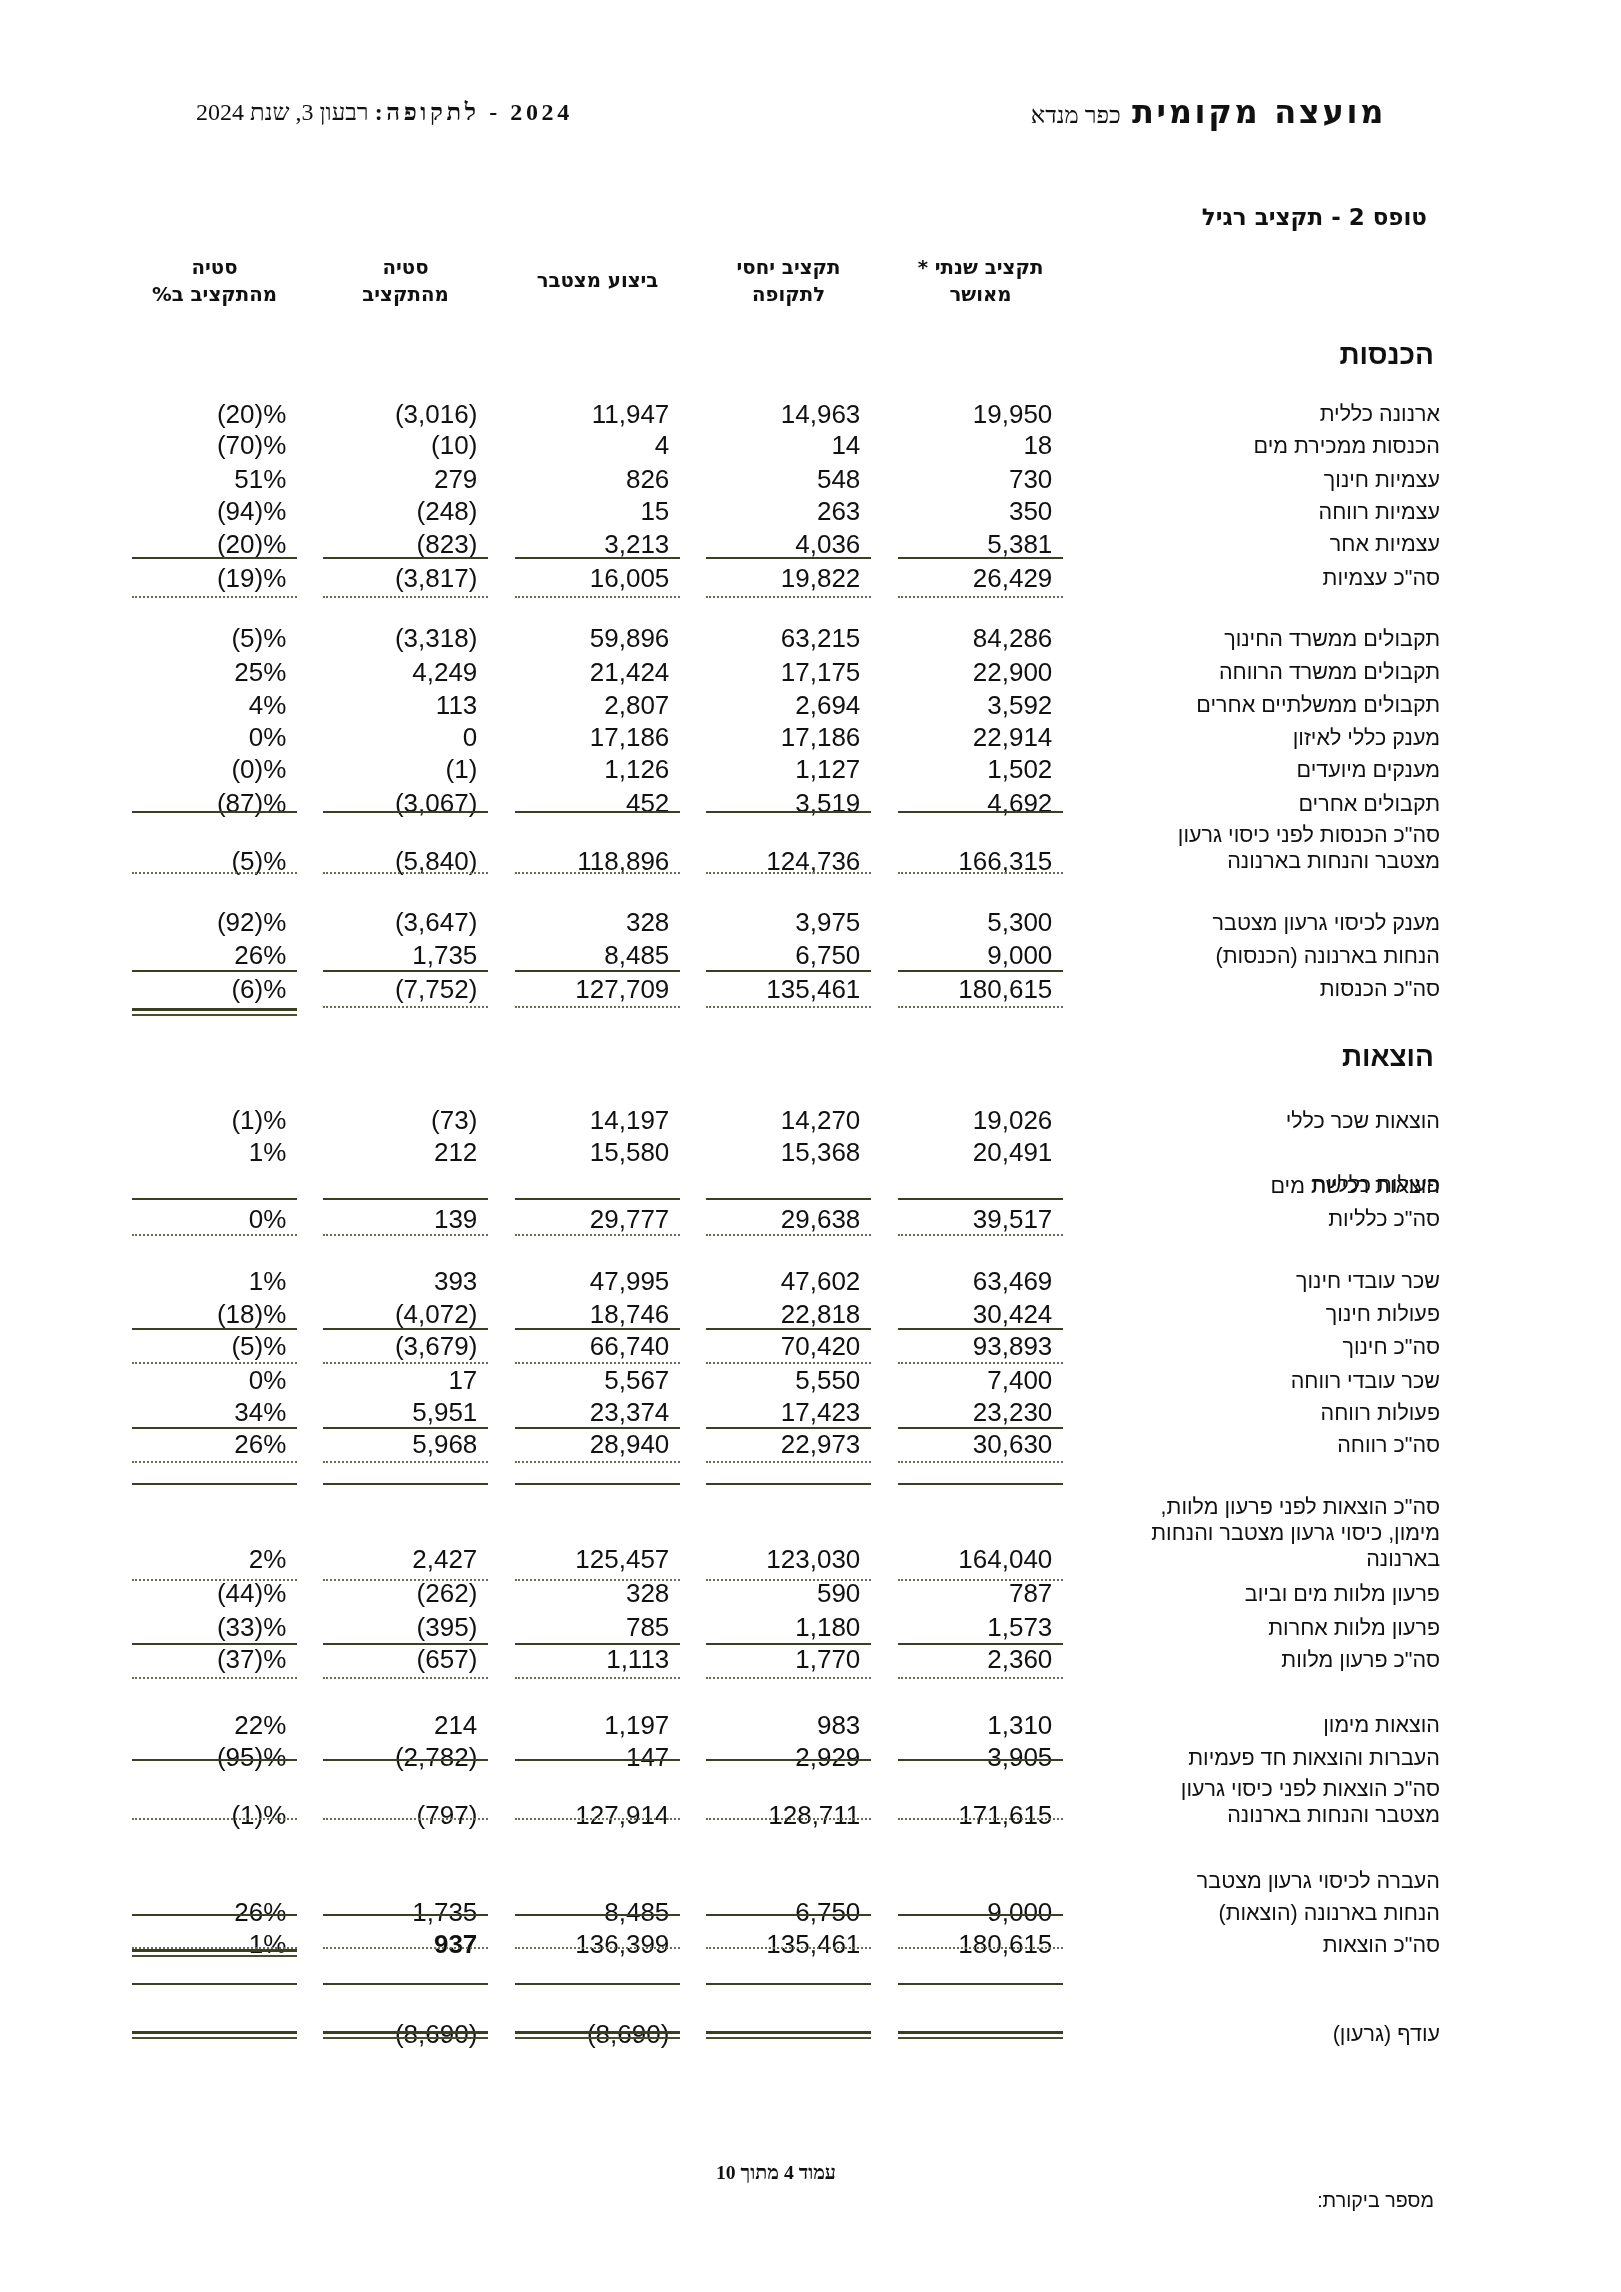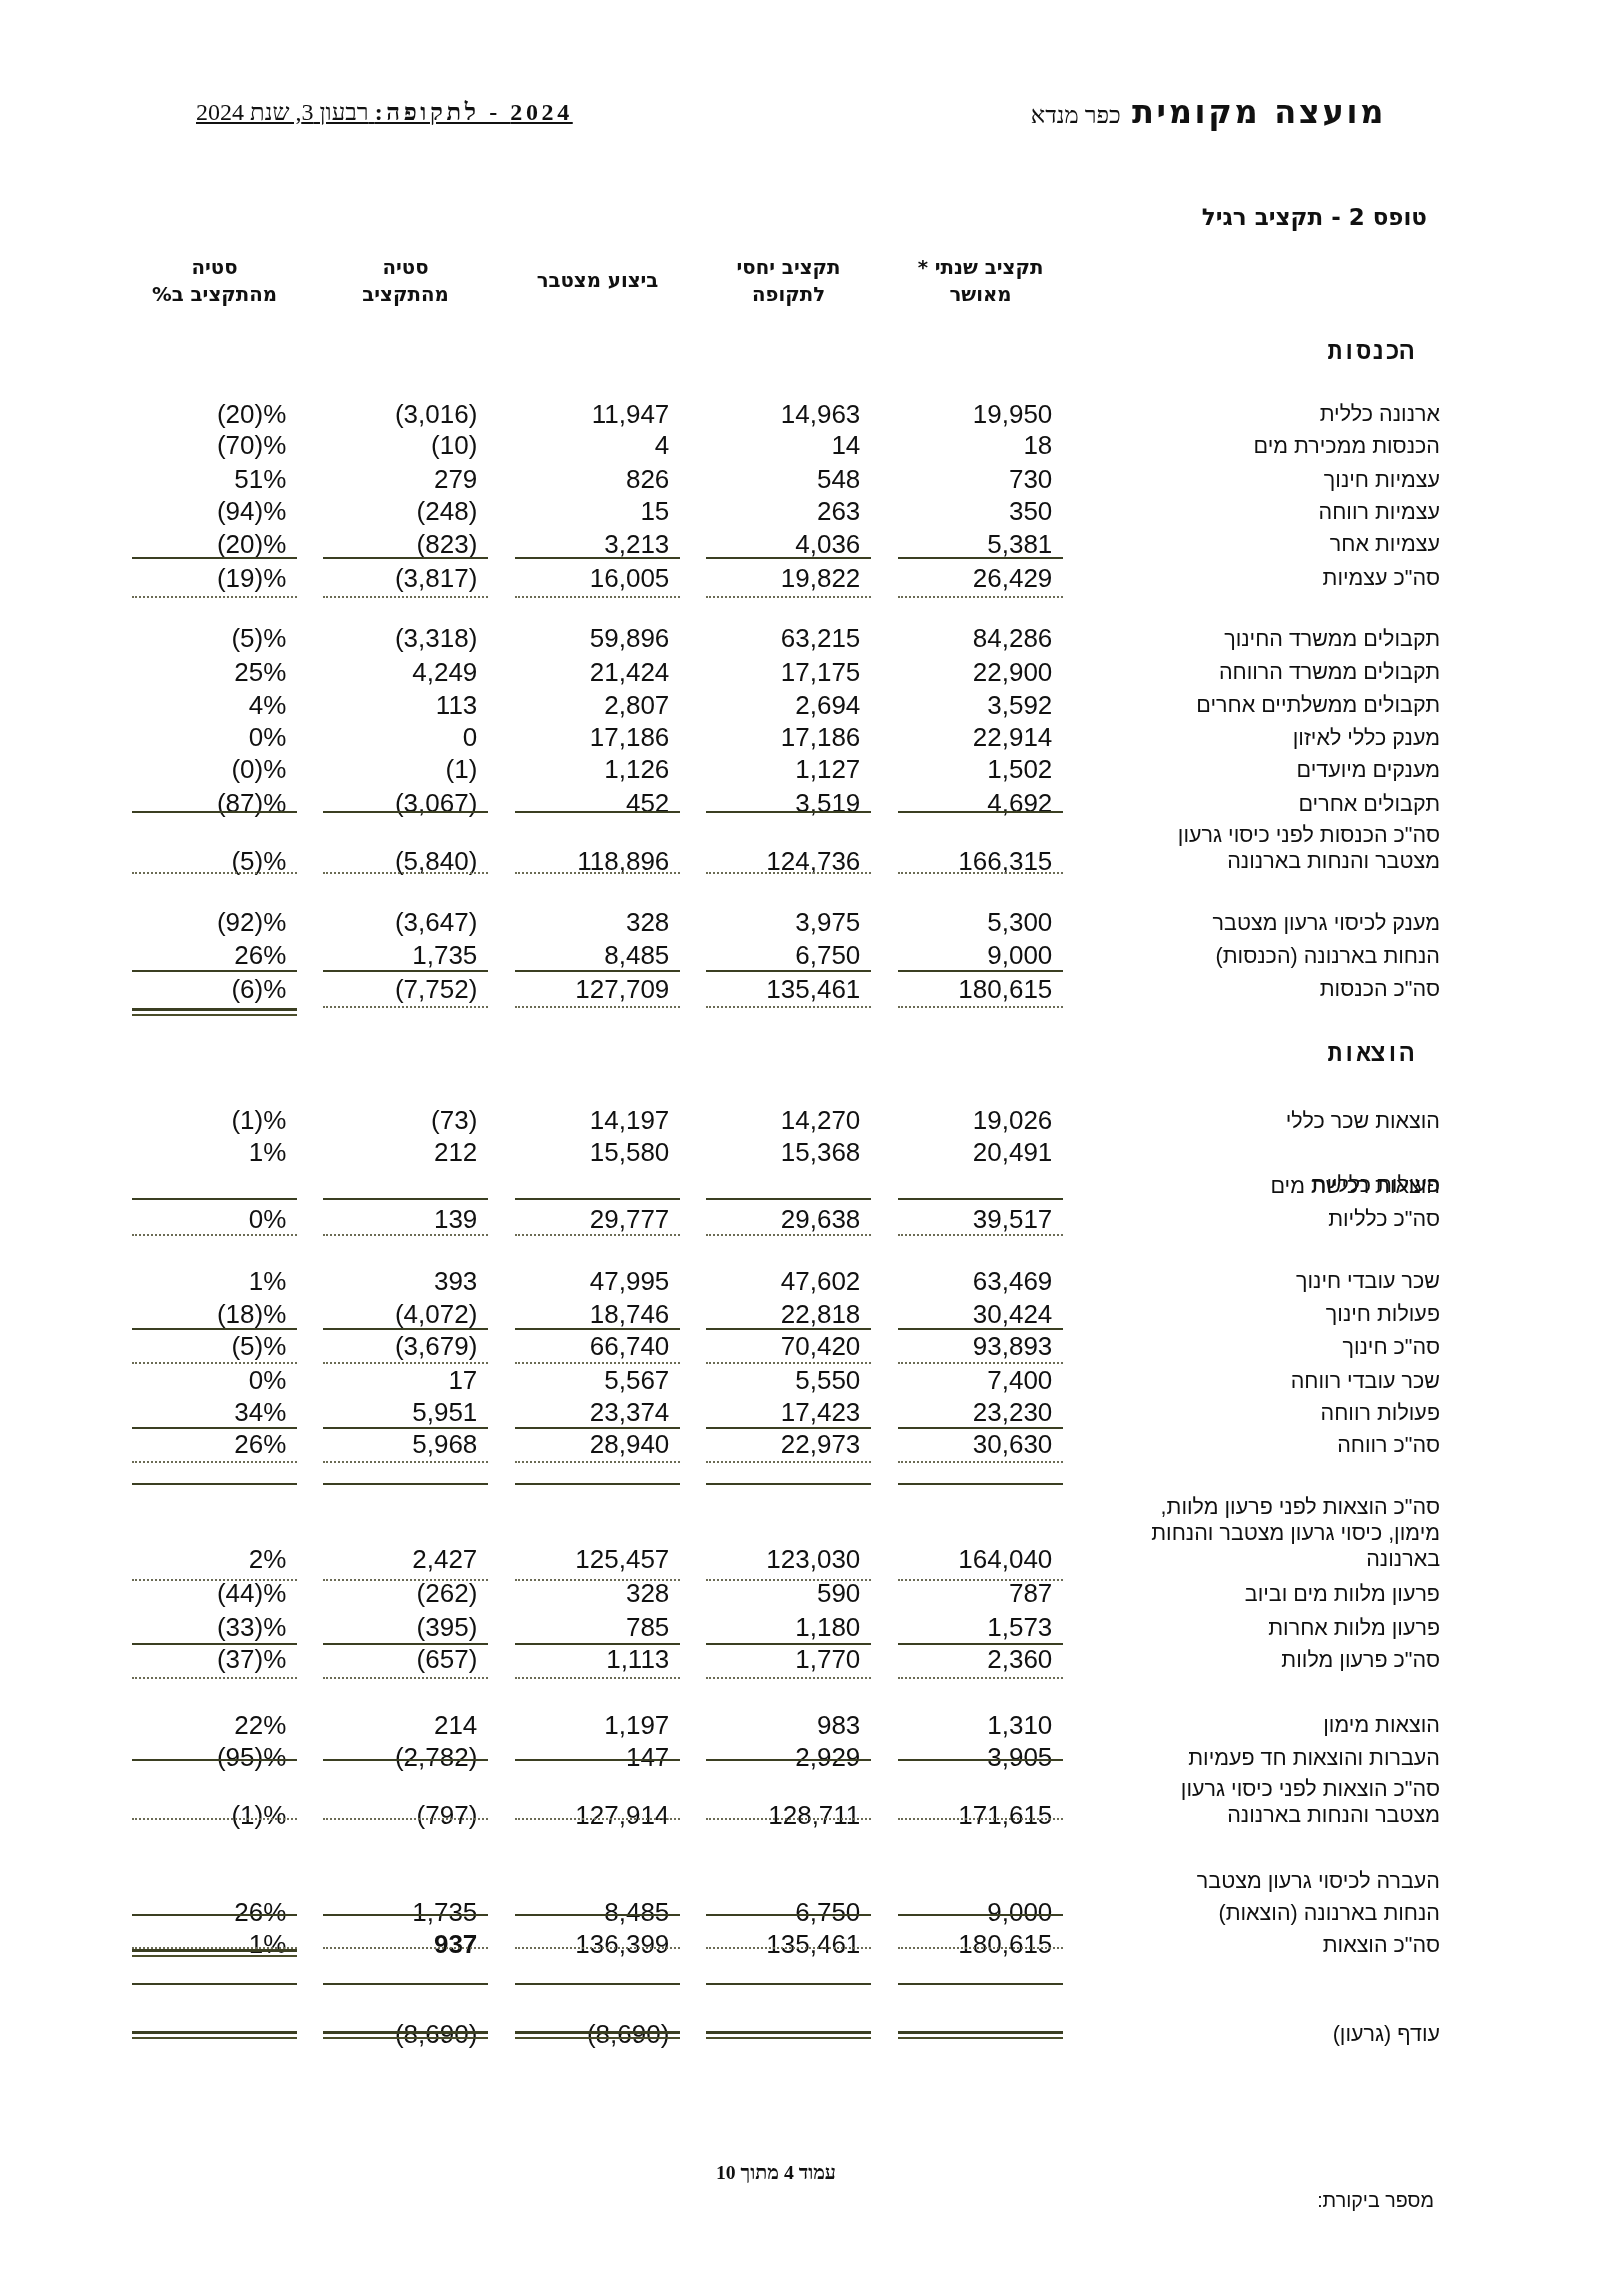--- a/index.html
+++ b/index.html
@@ -1,25 +1,25 @@
 <!DOCTYPE html>
 <html style="font-size:14.3px"><head>
 <meta charset="utf-8">
 <style>
   html, body { margin:0; padding:0; background:#ffffff; }
   body { width:1622px; height:2293px; position:relative; overflow:hidden; font-family:"Liberation Sans", sans-serif; color:#111; }
   .abs { position:absolute; }
   .hdr-right { right:236px; top:93px; direction:rtl; white-space:nowrap; }
   .hdr-right .big { font-family:"DejaVu Sans", sans-serif; font-weight:bold; font-size:32px; letter-spacing:2.7px; }
   .hdr-right .small { font-family:"Liberation Serif", serif; font-size:24px; margin-right:7.2px; }
-  .hdr-left { left:196px; top:99px; direction:rtl; white-space:nowrap; font-family:"Liberation Serif", serif; font-size:24px;text-decoration:underline; }
+  .hdr-left { left:196px; top:99px; direction:rtl; white-space:nowrap; font-family:"Liberation Serif", serif; font-size:24px; }
   .hdr-left .bold { font-weight:bold; letter-spacing:3.6px; }
   .form-title { right:195px; top:204px; direction:rtl; font-family:"DejaVu Sans", sans-serif; font-weight:bold; font-size:23px; white-space:nowrap; }
   .colhead { position:absolute; width:165px; text-align:center; direction:rtl; font-family:"DejaVu Sans", sans-serif; font-weight:bold; font-size:19.7px; line-height:27px; }
-  .section { position:absolute; right:208px; direction:rtl; font-family:Liberation Mono, monospace; font-weight:bold; font-size:24px; }
+  .section { position:absolute; right:188px; direction:rtl; font-family:Liberation Sans, sans-serif; font-weight:bold; font-size:28px; }
   .lbl { position:absolute; right:182px; direction:rtl; font-size:21.5px; line-height:26px; text-align:right; white-space:nowrap; }
   .num { position:absolute; width:165px; text-align:right; font-size:26px; line-height:32px; padding-right:0; box-sizing:border-box; }
   .c1 { left:898px; } .c2 { left:706px; } .c3 { left:515px; } .c4 { left:323px; } .c5 { left:132px; }
   .num span { display:inline-block; padding-right:10.7px; }
   .line { position:absolute; width:165px; height:0; }
   .solid { border-top:2.7px solid #3b3f22; }
   .dotted { border-top:2.7px dotted #6b6b55; }
   .double { border-top:3.6px solid #3b3f22; height:2.7px; border-bottom:2.7px solid #4a4d2a; }
   .footer-page { left:716px; top:2161px; direction:rtl; font-family:"Liberation Serif", serif; font-weight:bold; font-size:19.7px; white-space:nowrap; }
   .footer-ctrl { right:188px; top:2189px; direction:rtl; font-size:19.7px; white-space:nowrap; }

